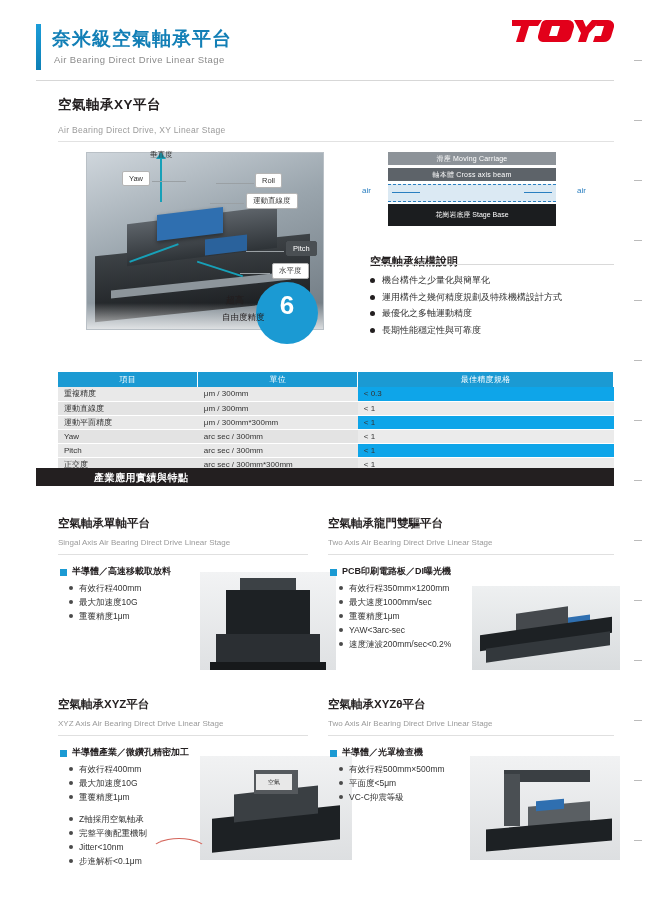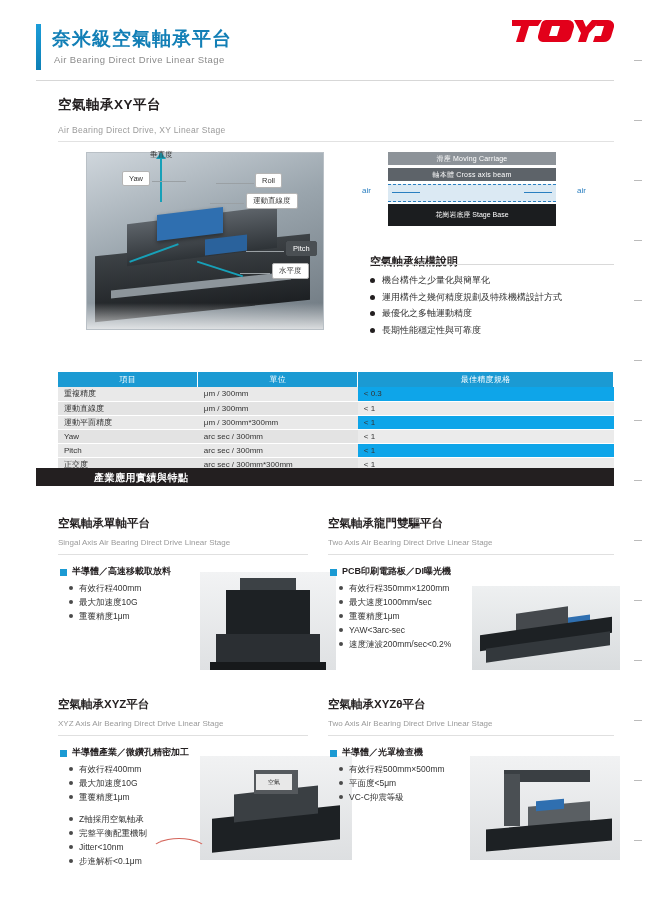--- a/index.html
+++ b/index.html
@@ -297,20 +297,25 @@
   <div class="leader" style="left:152px; top:181px; width:34px;"></div>
   <div class="cal" style="left:255px; top:173px;">Roll</div>
   <div class="leader" style="left:216px; top:183px; width:38px;"></div>
   <div class="cal" style="left:246px; top:193px;">運動直線度</div>
   <div class="leader" style="left:210px; top:203px; width:34px;"></div>
   <div class="cal dark" style="left:286px; top:241px;">Pitch</div>
   <div class="leader" style="left:246px; top:251px; width:38px;"></div>
   <div class="cal" style="left:272px; top:263px;">水平度</div>
   <div class="leader" style="left:240px; top:273px; width:30px;"></div>
 
+  <div class="badge">
+    <div class="t1">超高</div>
+    <div class="t2">自由度精度</div>
+    <div class="num">6</div>
+  </div>
 
   <div class="diag">
     <div class="bar b1">滑座 Moving Carriage</div>
     <div class="bar b2">軸本體 Cross axis beam</div>
     <div class="gap"></div>
     <div class="b3">花崗岩底座 Stage Base</div>
     <div class="air-l">air</div>
     <div class="air-r">air</div>
     <div class="fl" style="left:22px; width:28px;"></div>
     <div class="fl" style="right:22px; width:28px;"></div>

